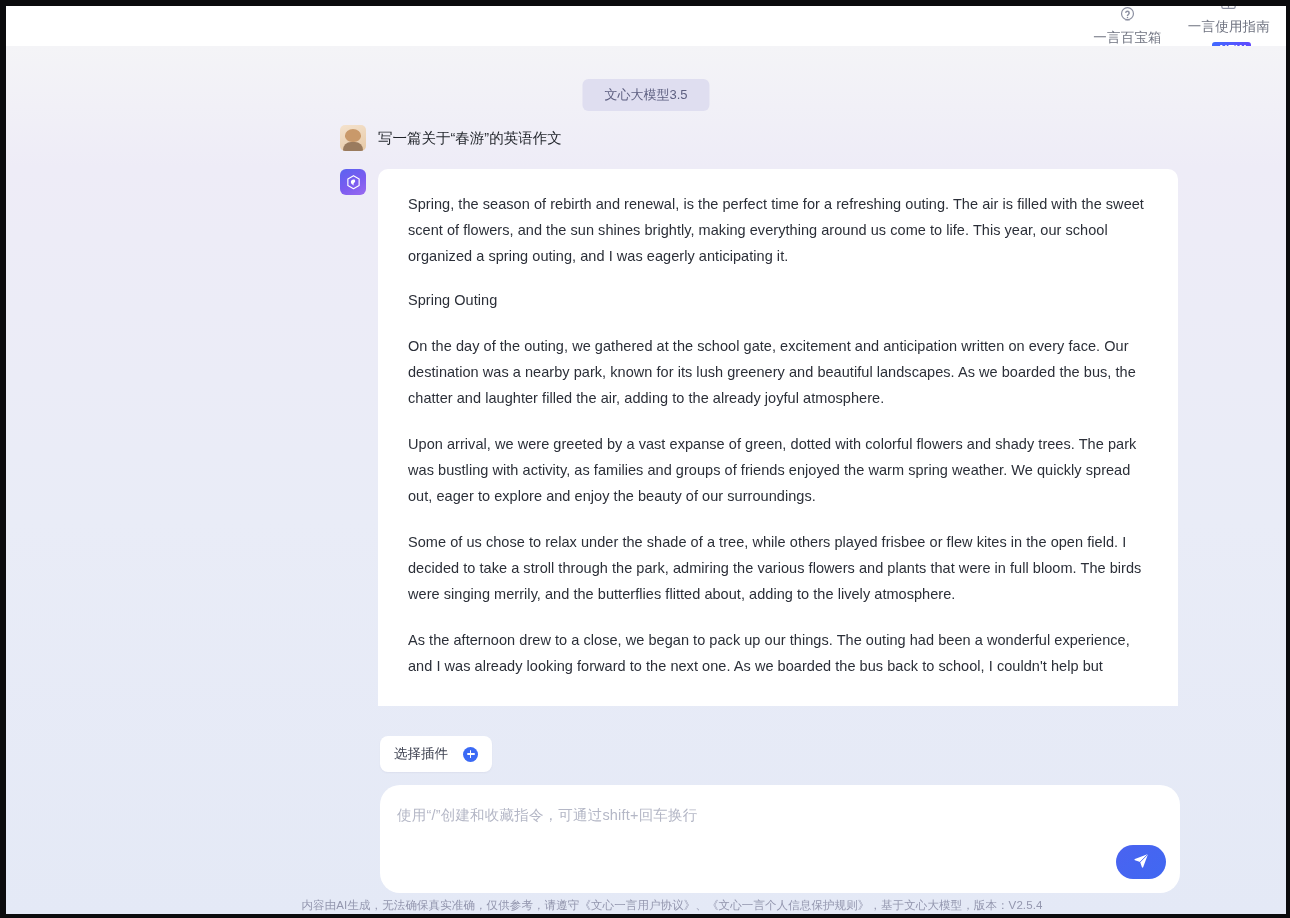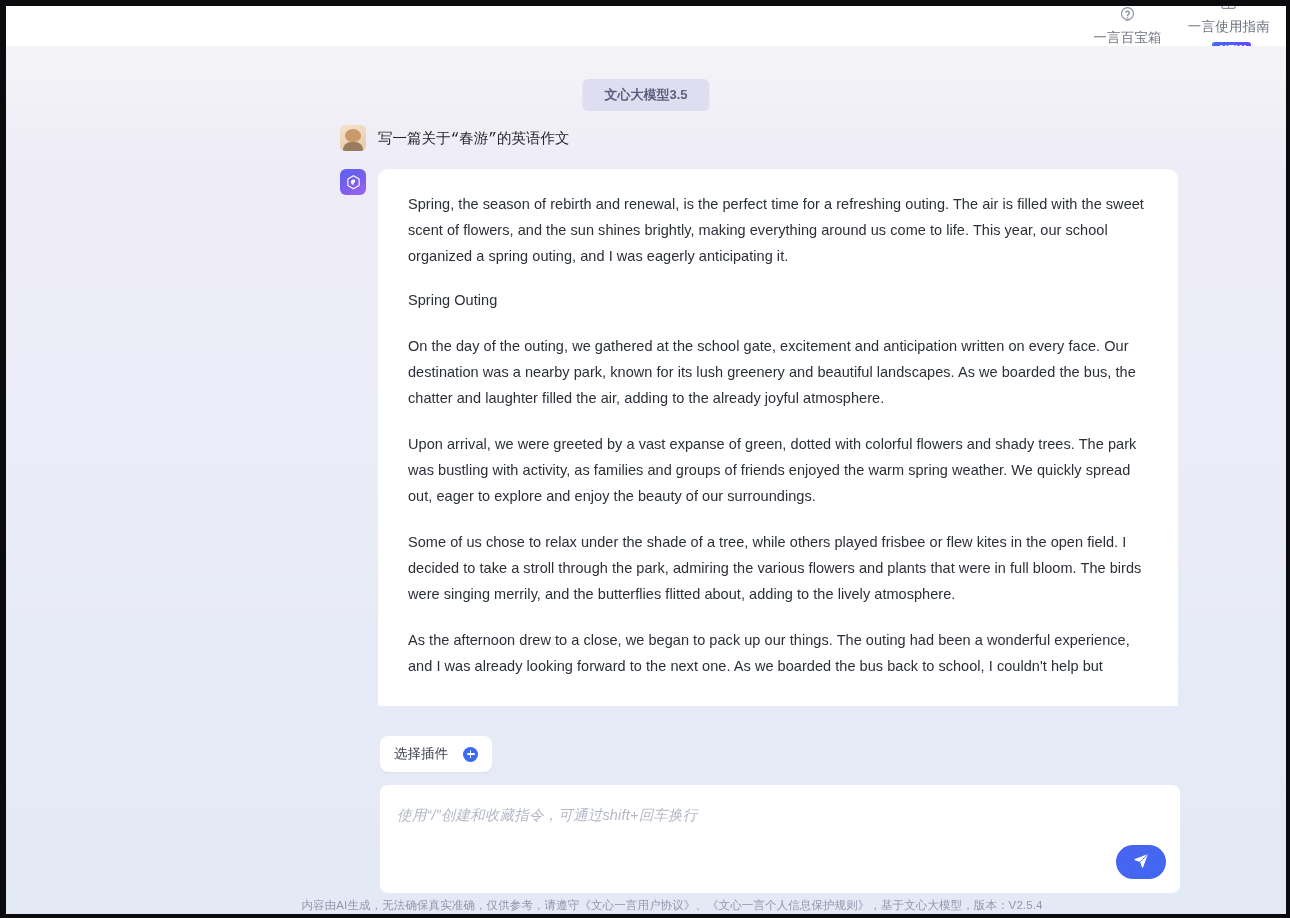--- a/index.html
+++ b/index.html
@@ -100,38 +100,36 @@
     position: absolute;
     left: 50%;
     transform: translateX(-50%);
     top: 33px;
     background: #dfdef0;
     color: #5d5f80;
     font-size: 13px;
     padding: 7px 22px;
     border-radius: 6px;
     white-space: nowrap;
-    font-weight: bold;
   }
 
   
   #conversation {
     position: absolute;
     left: 334px;
     top: 78px;
     width: 838px;
   }
 
   
   #user-turn {
     display: flex;
     align-items: center;
     gap: 12px;
     height: 28px;
-    font-family: Liberation Mono, monospace;
   }
   #user-avatar {
     width: 26px; height: 26px;
     border-radius: 5px;
     flex: none;
     background: linear-gradient(160deg, #f4e2cd 0%, #e7c9a6 100%);
     position: relative;
     overflow: hidden;
   }
   #user-avatar .face {
@@ -230,24 +228,23 @@
     border-radius: 1px;
   }
   .plus-icon::before { left: 3.5px; top: 6.8px; width: 8px; height: 1.6px; }
   .plus-icon::after  { left: 6.7px; top: 3.5px; width: 1.6px; height: 8px; }
 
   #input-box {
     margin-top: 13px;
     width: 800px;
     height: 108px;
     background: #ffffff;
-    border-radius: 8px;
+    border-radius: 20px;
     position: relative;
     box-sizing: border-box;
-    font-style: italic;
   }
   #input-placeholder {
     position: absolute;
     left: 17px;
     top: 21px;
     font-size: 14.5px;
     color: #b4b7c6;
     white-space: nowrap;
     letter-spacing: 0.2px;
   }

